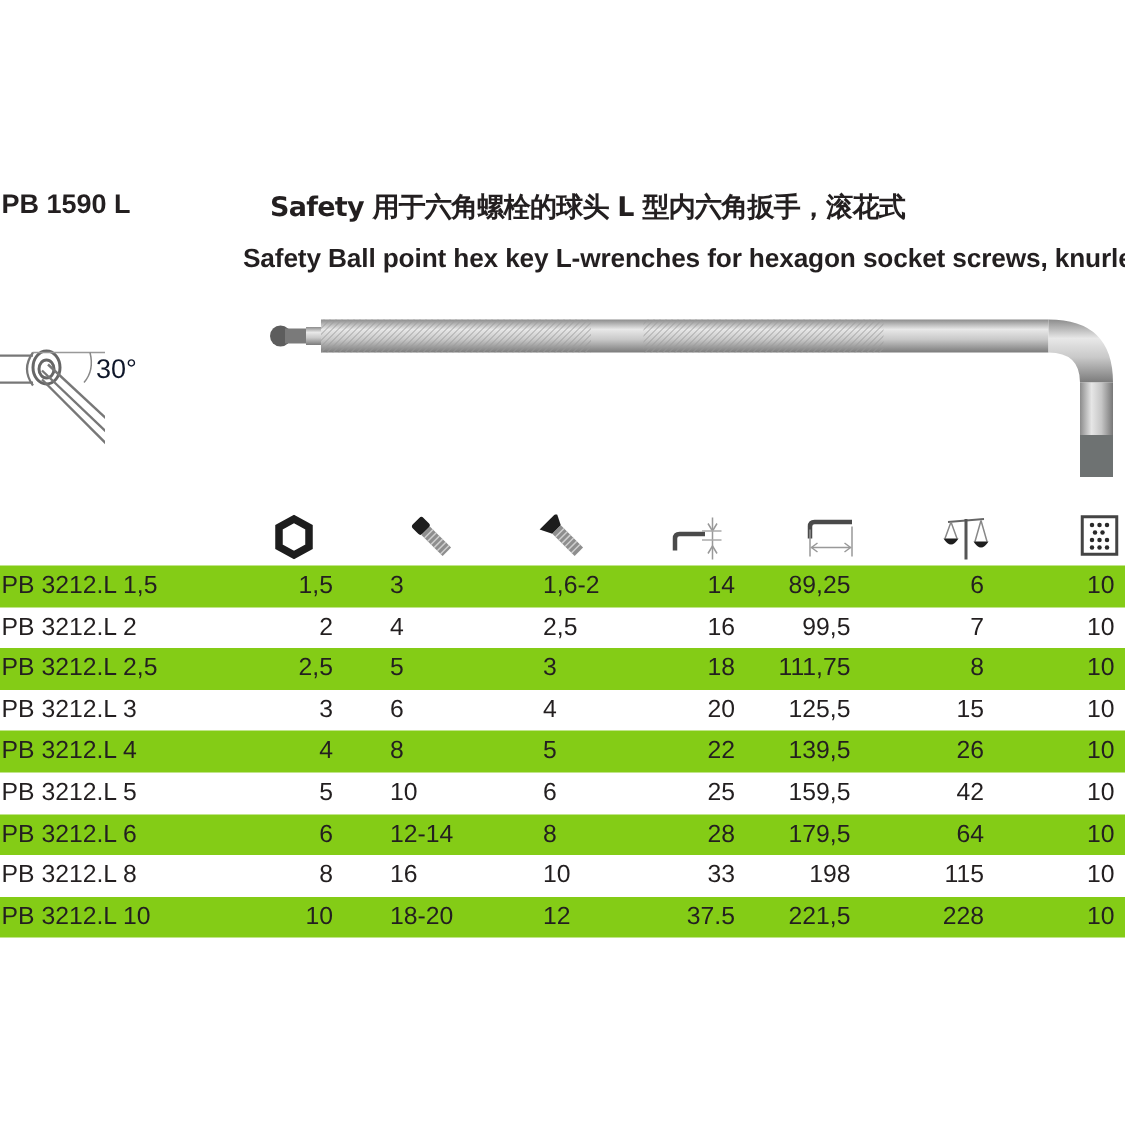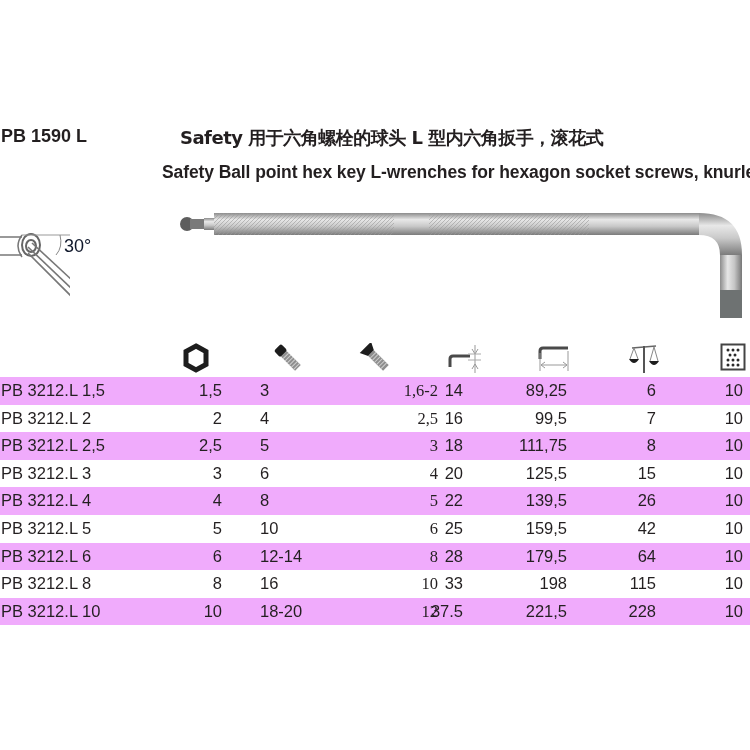--- a/index.html
+++ b/index.html
@@ -5,27 +5,27 @@
   html, body { margin:0; padding:0; background:#ffffff; }
   body { width:750px; height:750px; position:relative; overflow:hidden;
          font-family:"Liberation Sans", "DejaVu Sans", sans-serif; color:#231f20; }
   .abs { position:absolute; }
   .title-code { left:1px; top:126px; font-size:18px; font-weight:bold; }
   .title-cn { left:180px; top:126px; font-size:18px; font-weight:bold; font-family:"DejaVu Sans", sans-serif; letter-spacing:-0.5px; }
   .title-en { left:162px; top:162px; font-size:17.5px; font-weight:bold; white-space:nowrap; letter-spacing:-0.1px; }
   .angle-label { left:64px; top:236px; font-size:18px; font-weight:normal; color:#0f172a; }
   .table { left:0; top:377px; width:750px; }
   .row { position:relative; height:27.6px; font-size:16.5px; }
-  .row.shade { background:#f0abfc; }
+  .row.shade { background:#84cc16; }
   .cell { position:absolute; top:4px; white-space:nowrap; }
   .c0 { left:1px; }
   .c1 { left:172px; width:50px; text-align:right; }
   .c2 { left:260px; width:60px; text-align:left; }
-  .c3 { left:378px; width:60px; text-align:right;font-family:Liberation Serif, serif; }
-  .c4 { right:287px; text-align:center; }
+  .c3 { left:362px; width:60px; text-align:left; }
+  .c4 { right:260px; text-align:center; }
   .c5 { right:183px; text-align:right;margin-left:24px; }
   .c6 { right:94px; text-align:right; }
   .c7 { right:7px; text-align:right; }
   .hdr-icon { position:absolute; top:343px; }
 </style>
 </head>
 <body>
 
 <div class="abs title-code">PB 1590 L</div>
 <div class="abs title-cn">Safety 用于六角螺栓的球头 L 型内六角扳手，滚花式</div>

